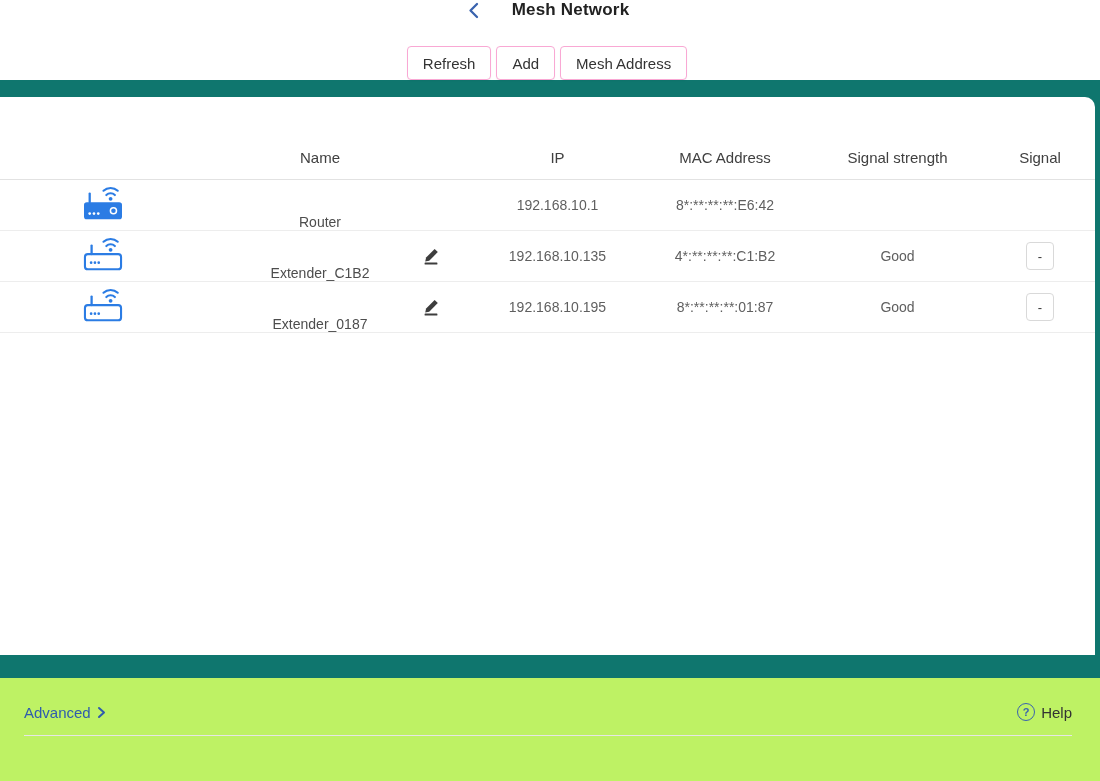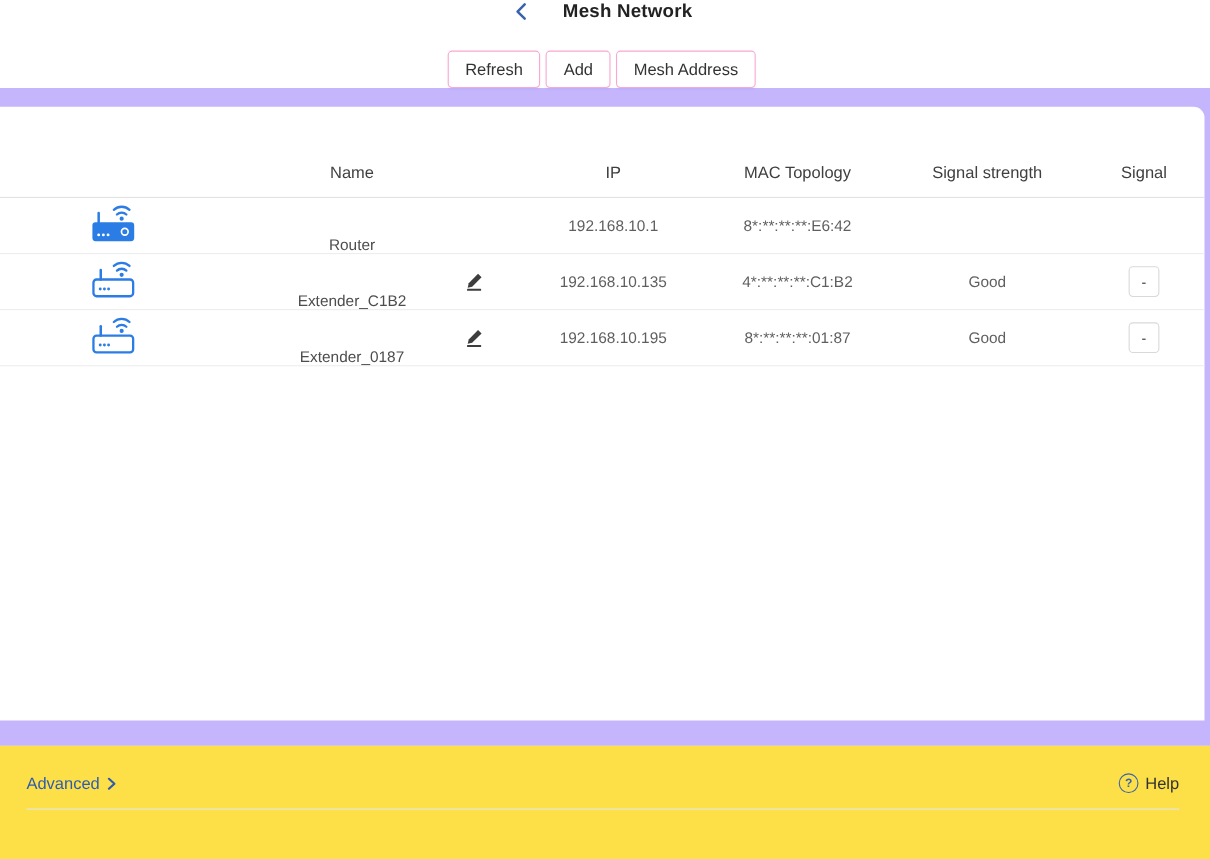--- a/index.html
+++ b/index.html
@@ -22,21 +22,21 @@
   .page-title { font-size:17px; font-weight:bold; color:#222; letter-spacing:0.2px; }
   .topbar-actions { display:flex; gap:5px; }
   .btn {
     background:#fff; border:1px solid #f9a8d4; border-radius:4px;
     height:34px; padding:0 15px; font-size:15px; color:#333;
     font-family:inherit; cursor:pointer;
     box-shadow:0 1px 2px rgba(0,0,0,0.03);
   }
 
   
-  .mid { background:#c4b5fd; padding:17px 0 23px 0; }
+  .mid { background:#0f766e; padding:17px 0 23px 0; }
   .card {
     width:1095px; height:558px; background:#fff;
     border-radius:0 10px 0 0;
   }
 
   
   .thead {
     height:83px; display:flex; align-items:flex-end;
     padding-bottom:13px; border-bottom:1px solid #e2e2e2;
   }
@@ -60,21 +60,21 @@
     position:absolute; left:252px; top:50%; transform:translateY(-50%);
     cursor:pointer; display:flex; align-items:center;
   }
   .del-btn {
     width:28px; height:28px; background:#fff; border:1px solid #d9d9d9;
     border-radius:4px; font-size:13px; line-height:1; color:#333;
     cursor:pointer; font-family:inherit;
   }
 
   
-  .bottombar { height:103px; background:#fde047; }
+  .bottombar { height:103px; background:#bef264; }
   .bottom-row {
     display:flex; justify-content:space-between; align-items:center;
     padding:25px 28px 0 24px;
   }
   .advanced-link {
     display:flex; align-items:center; gap:3px;
     color:#2f5cad; font-size:15px; cursor:pointer; text-decoration:none;
   }
   .help-link {
     display:flex; align-items:center; gap:6px;
@@ -107,21 +107,21 @@
       <button class="btn">Mesh Address</button>
     </div>
   </header>
 
   <div class="mid">
     <main class="card">
       <div class="thead">
         <div class="col col-icon"></div>
         <div class="col col-name">Name</div>
         <div class="col col-ip">IP</div>
-        <div class="col col-mac">MAC Topology</div>
+        <div class="col col-mac">MAC Address</div>
         <div class="col col-signal">Signal strength</div>
         <div class="col col-delete">Signal</div>
       </div>
       <div class="tbody" id="rows">
   <div class="trow" data-type="router">
     <div class="col col-icon">
       <span class="device-icon icon-router">
         <svg width="42" height="38" viewBox="0 0 44 40">
           <path d="M8 8 V17" stroke="#2b7ce4" stroke-width="2.4" stroke-linecap="round"></path>
           <path d="M25.5 9.5 a6.5 6.5 0 0 1 9 0" stroke="#2b7ce4" stroke-width="2.2" fill="none" stroke-linecap="round"></path>

